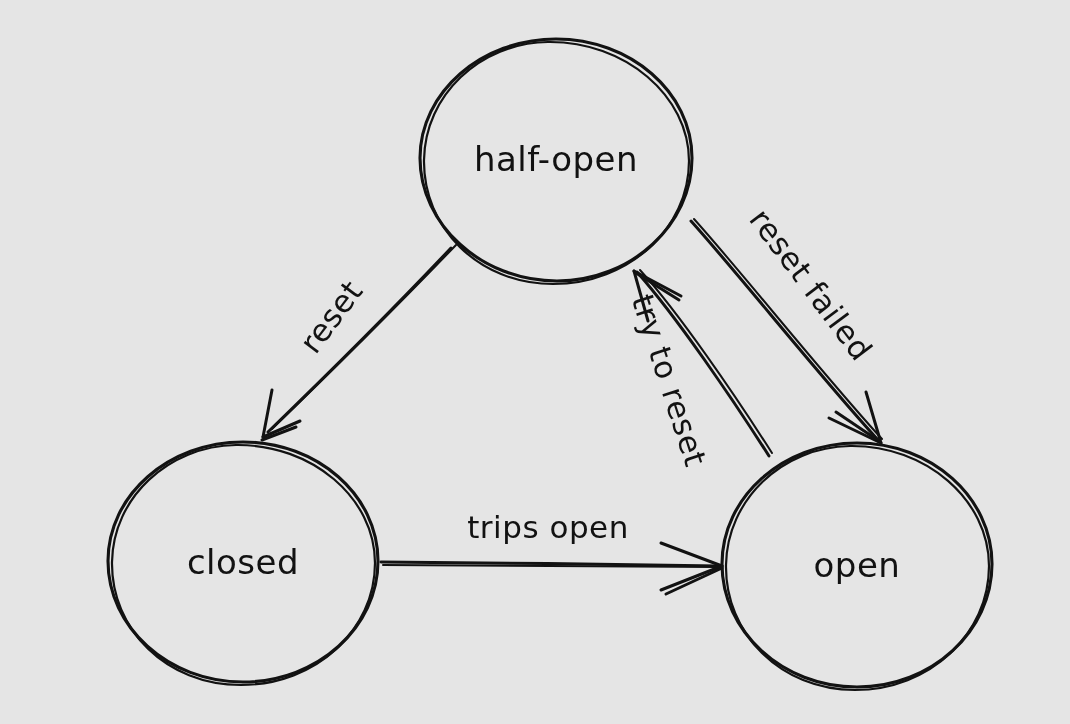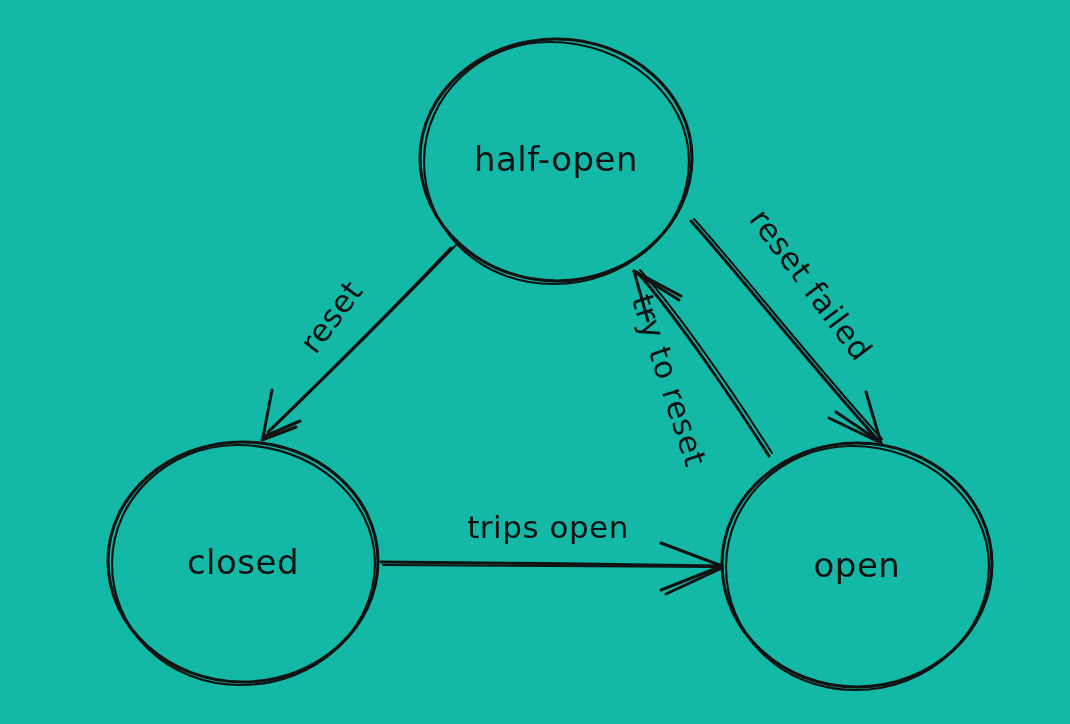--- a/index.html
+++ b/index.html
@@ -4,21 +4,21 @@
 <style>
   html, body {
     margin: 0;
     padding: 0;
     background: #ffffff;
   }
   #canvas-root {
     position: relative;
     width: 1070px;
     height: 724px;
-    background: #14b8a6;
+    background: #e5e5e5;
     overflow: hidden;
     font-family: "DejaVu Sans", sans-serif;
   }
   svg#diagram {
     position: absolute;
     top: 0;
     left: 0;
     width: 1070px;
     height: 724px;
     display: block;

